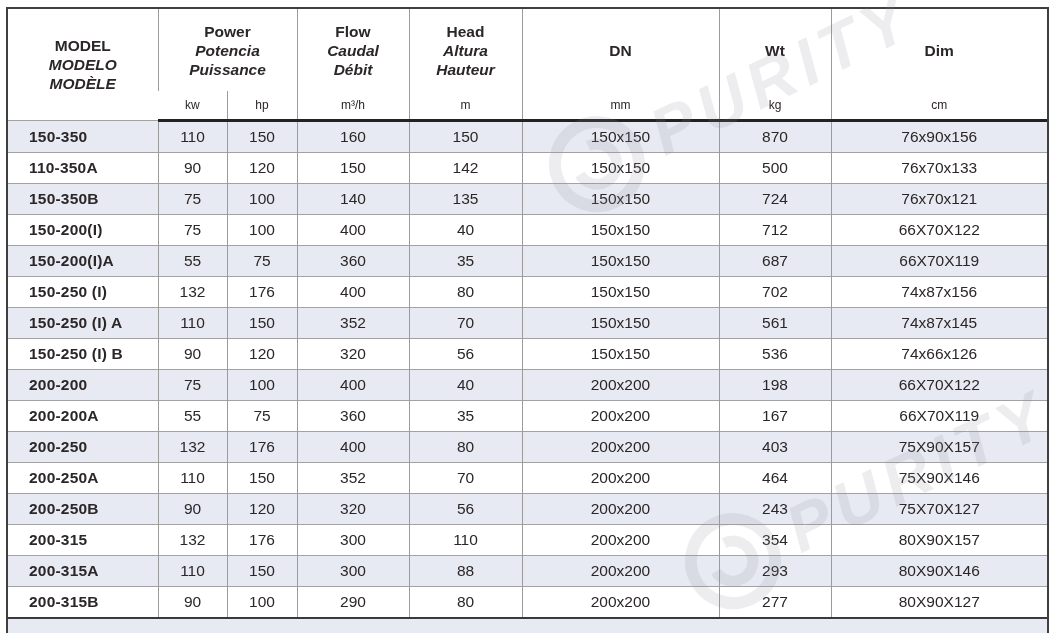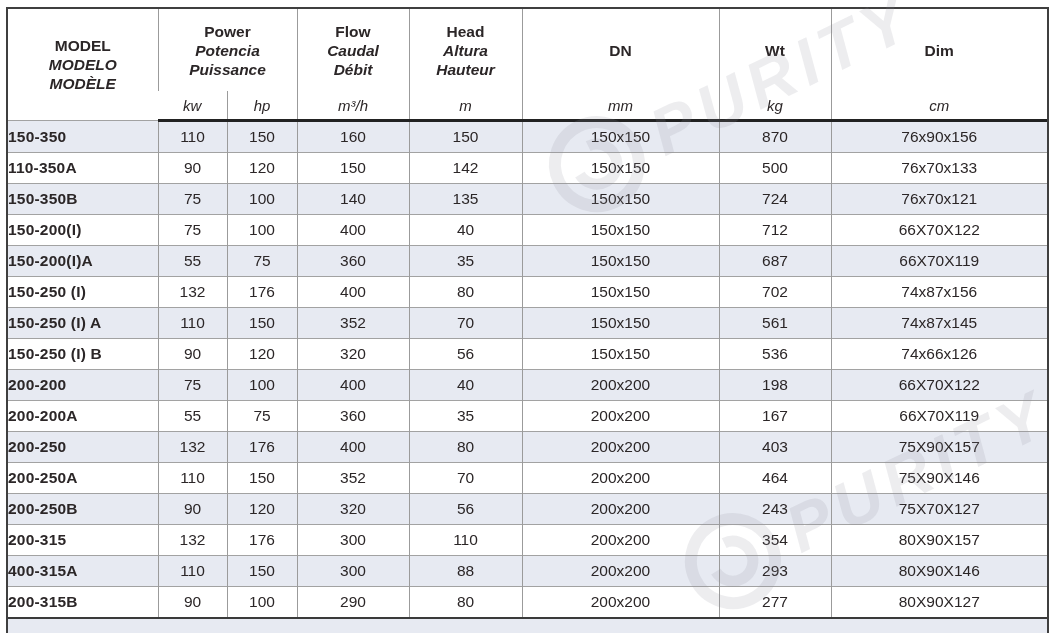--- a/index.html
+++ b/index.html
@@ -34,28 +34,28 @@
     vertical-align: middle;
     overflow: hidden;
     white-space: nowrap;
   }
   .spec th:first-child, .spec td:first-child { border-left: none; }
 
   
   thead th { font-weight: 700; background: #ffffff; }
   tr.title-row th { height: 82px; font-size: 15.5px; line-height: 19px; vertical-align: middle; }
   tr.title-row .sub { font-style: italic; }
-  tr.units-row th { height: 28px; font-weight: 400; font-size: 15px; vertical-align: middle; font-style: italic; }
+  tr.units-row th { height: 28px; font-weight: 400; font-size: 12px; vertical-align: middle; }
   tr.units-row th { border-bottom: 3px solid #222222; }
   th.model-head { vertical-align: middle; }
 
   
   tbody td { height: 30px; font-size: 15.5px; border-top: 1px solid #a2a2a2; }
   tbody td.model {
-    text-align: left; 
+    text-align: left; padding-left: 21px;
     font-weight: 700; font-size: 15.5px; letter-spacing: .2px;
   }
   tbody tr:nth-child(odd) { background: #e7eaf2; }
   tbody tr:nth-child(even) { background: #ffffff; }
 
   .bottom-sliver {
     border-top: 2px solid #3a3a3a;
     height: 14px;
     background: #e7eaf2;
   }
@@ -292,21 +292,21 @@
           <td class="model">200-315</td>
           <td>132</td>
           <td>176</td>
           <td>300</td>
           <td>110</td>
           <td>200x200</td>
           <td>354</td>
           <td>80X90X157</td>
         </tr>
           <tr>
-          <td class="model">400-315A</td>
+          <td class="model">200-315A</td>
           <td>110</td>
           <td>150</td>
           <td>300</td>
           <td>88</td>
           <td>200x200</td>
           <td>293</td>
           <td>80X90X146</td>
         </tr>
           <tr>
           <td class="model">200-315B</td>

